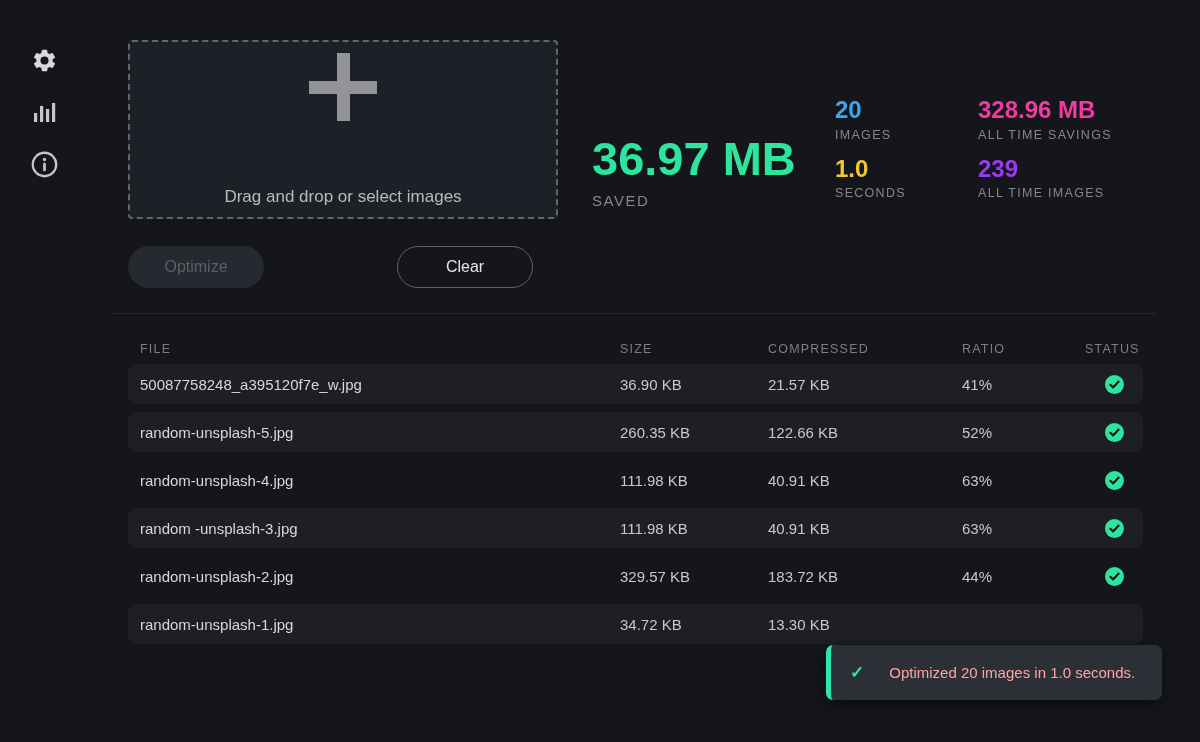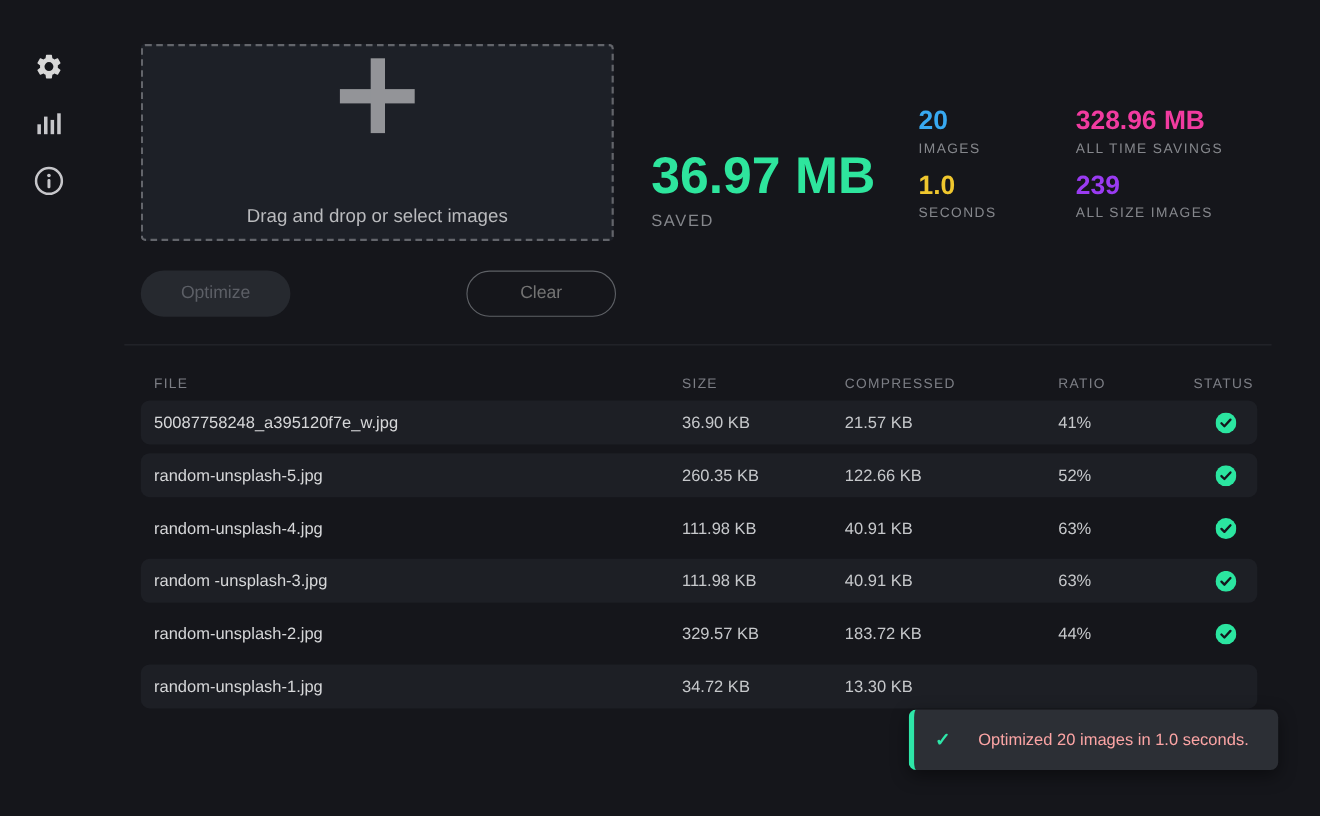--- a/index.html
+++ b/index.html
@@ -39,22 +39,22 @@
   #stat-col-mid   { left: 835px; }
   #stat-col-right { left: 978px; }
   .stat .val { font-size: 24px; font-weight: 800; line-height: 1.15; }
   .stat .lbl { margin-top: 4px; margin-bottom: 13px; font-size: 12.5px;
     color: #85878c; letter-spacing: 1.3px; }
 
   
   .btn { position: absolute; top: 246px; height: 42px; border-radius: 21px;
     font-family: "Liberation Sans", sans-serif; font-size: 16px; cursor: pointer; }
   #btn-optimize { left: 128px; width: 136px; background: #26292f; border: none; color: #5c5f66; }
-  #btn-clear { left: 424px; width: 136px; background: transparent;
-    border: 1.5px solid #5e6166; color: #737373; box-sizing: border-box; }
+  #btn-clear { left: 397px; width: 136px; background: transparent;
+    border: 1.5px solid #5e6166; color: #e5e5e5; box-sizing: border-box; }
 
   .divider { position: absolute; left: 113px; top: 313px; width: 1043px; height: 1px;
     background: #27282e; }
 
   
   .tbl { position: absolute; left: 128px; top: 336px; width: 1015px; }
   .thead, .trow { display: grid; grid-template-columns: 492px 148px 194px 123px 58px;
     align-items: center; }
   .thead { height: 26px; color: #7c7e85; font-size: 12.5px; letter-spacing: 1.2px;
     margin-bottom: 2px; }
@@ -122,21 +122,21 @@
         <div class="lbl">SECONDS</div>
       </div>
     </div>
     <div class="stat-col" id="stat-col-right">
       <div class="stat">
         <div class="val" style="color: rgb(241, 59, 160);">328.96 MB</div>
         <div class="lbl">ALL TIME SAVINGS</div>
       </div>
       <div class="stat">
         <div class="val" style="color: rgb(154, 59, 242);">239</div>
-        <div class="lbl">ALL SIZE IMAGES</div>
+        <div class="lbl">ALL TIME IMAGES</div>
       </div>
     </div>
   </div>
 
   <button class="btn" id="btn-optimize" disabled="">Optimize</button>
   <button class="btn" id="btn-clear">Clear</button>
 
   <div class="divider"></div>
 
   <div class="tbl">

